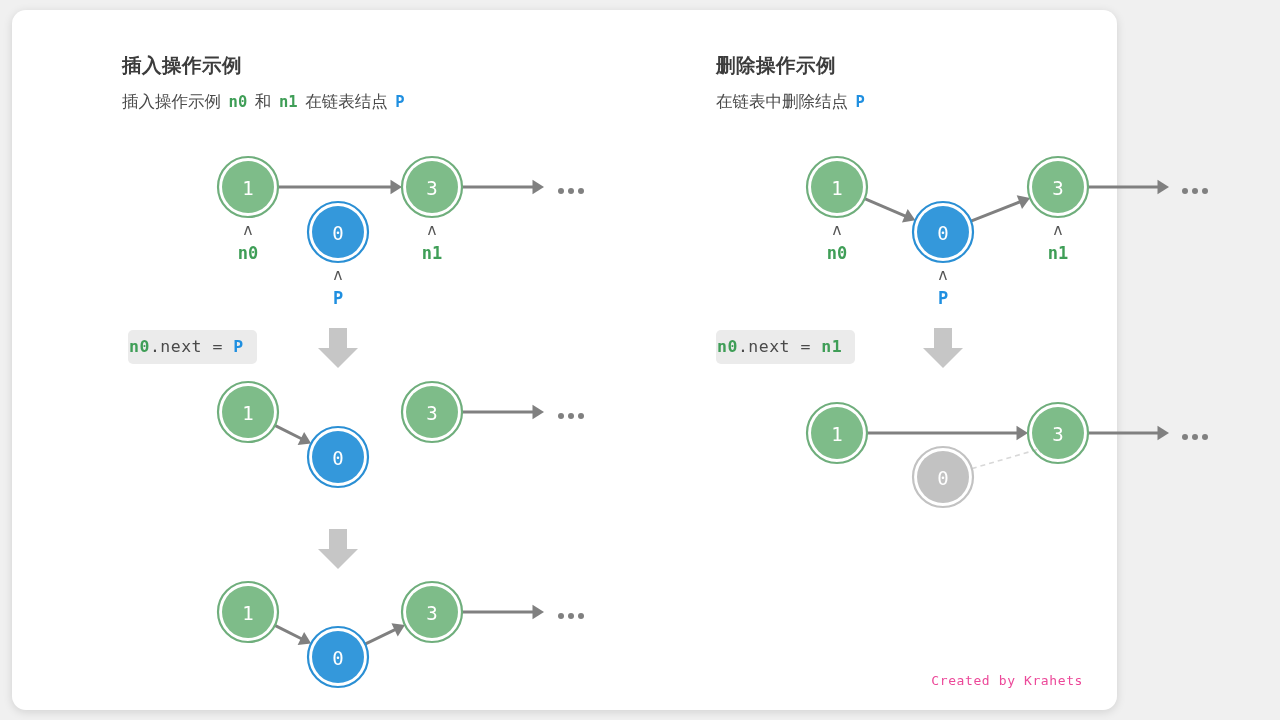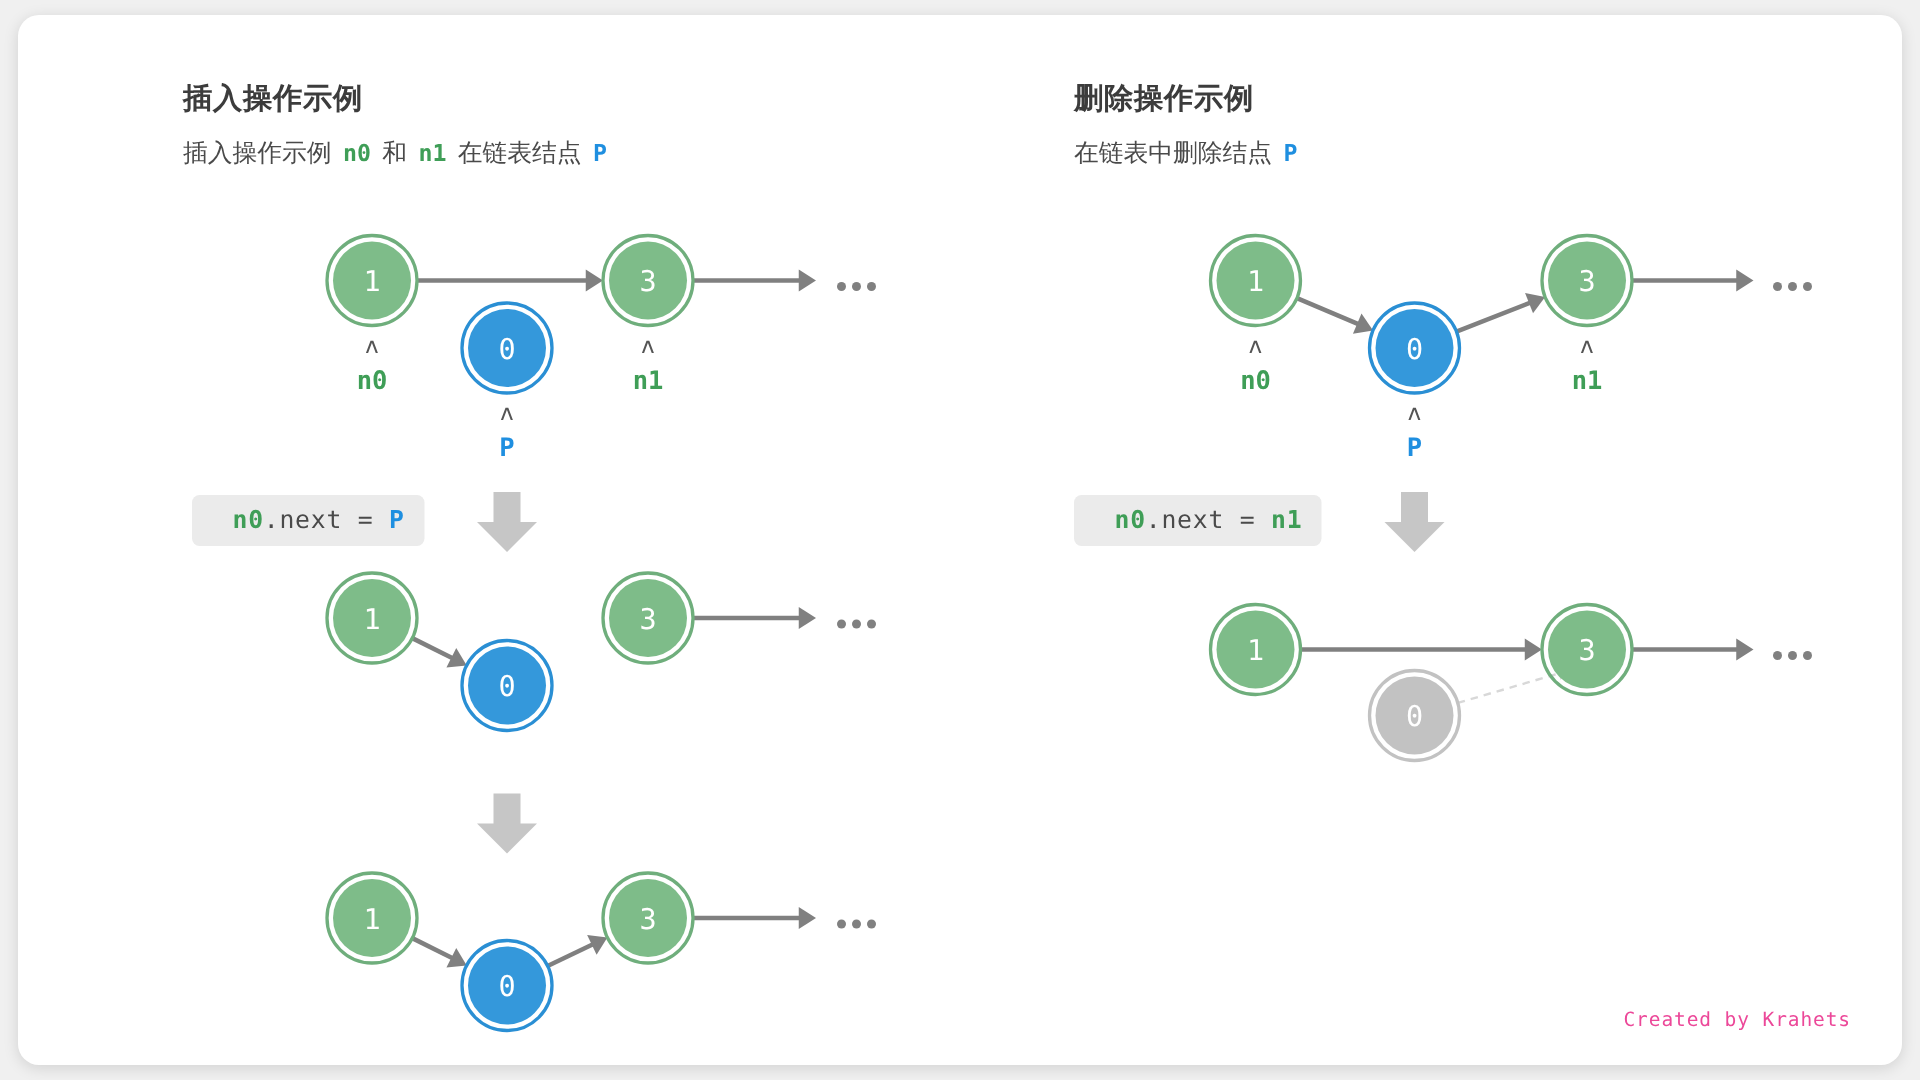--- a/index.html
+++ b/index.html
@@ -8,21 +8,21 @@
     width: 1280px;
     height: 720px;
     background: #f0f0f0;
     font-family: "Liberation Sans", sans-serif;
     overflow: hidden;
   }
   #card {
     position: absolute;
     left: 12px;
     top: 10px;
-    width: 1256px;
+    width: 1105px;
     height: 700px;
     background: #ffffff;
     border-radius: 14px;
     box-shadow: 0 2px 10px rgba(0,0,0,0.13);
   }
   .panel { position: absolute; top: 0; height: 700px; }
   #panel-insert { left: 0; width: 628px; }
   #panel-delete { left: 594px; width: 662px; }
 
   .panel-title {
@@ -49,21 +49,21 @@
     font-size: 15.5px;
     padding: 0 3px;
   }
   .grn { color: #3f9e57; }
   .blu { color: #1f8fe0; }
 
   .codebox {
     position: absolute;
     background: #ebebeb;
     border-radius: 5px;
-    padding: 7px 13px 8px 27px;
+    padding: 7px 13px 8px 1px;
     font-family: "DejaVu Sans Mono", monospace;
     font-size: 16.5px;
     color: #4a4a4a;
     white-space: nowrap;
     letter-spacing: 0.5px;
   }
 
   .footer {
     position: absolute;
     right: 34px;

